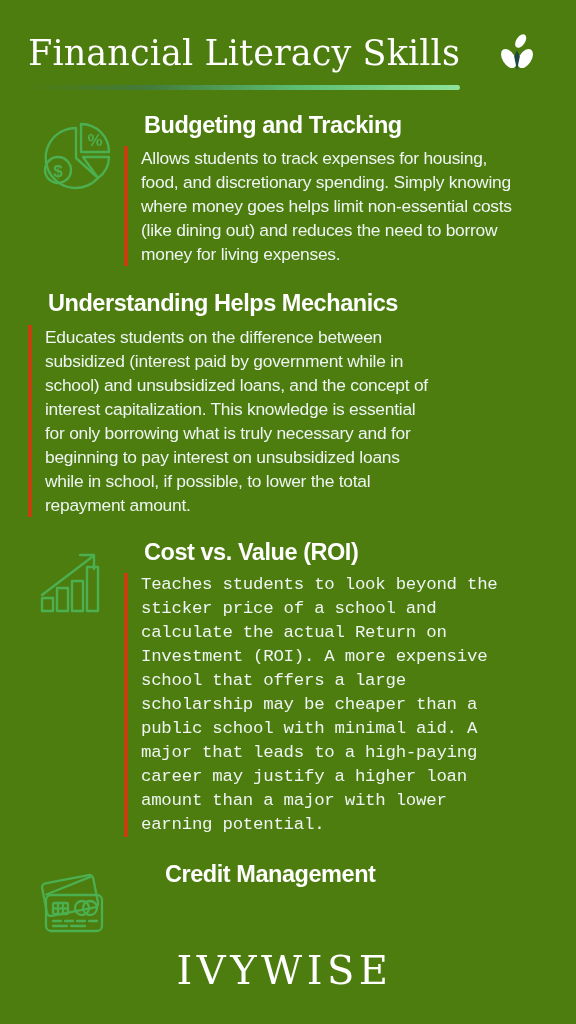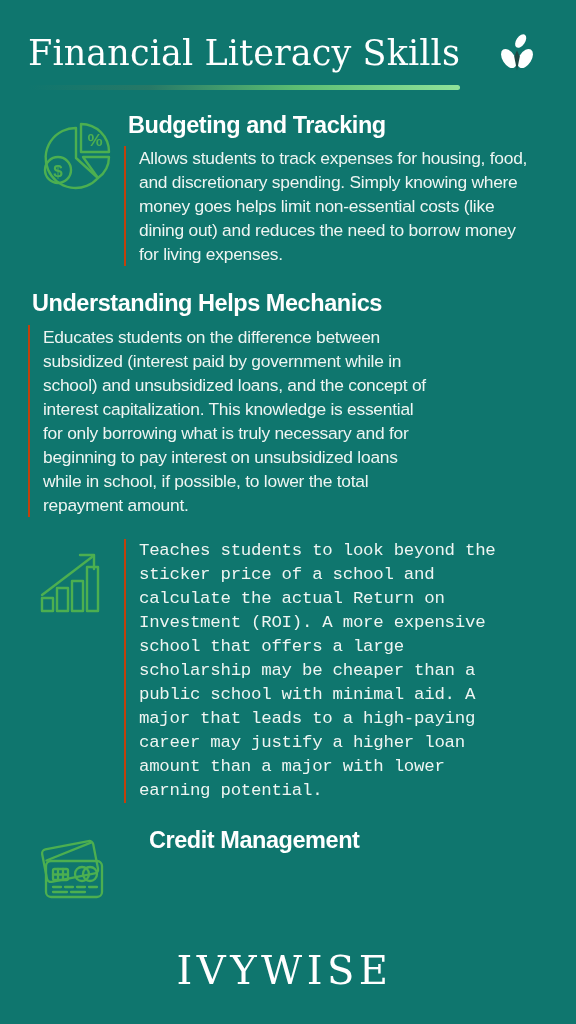--- a/index.html
+++ b/index.html
@@ -9,21 +9,21 @@
     height: 1024px;
     background: #1d4742;
     font-family: "Liberation Sans", sans-serif;
     overflow: hidden;
   }
 
   .page {
     position: relative;
     width: 576px;
     height: 1024px;
-    background: #0f766e;
+    background: #4d7c0f;
     padding: 0 28px;
   }
 
   
   .header {
     position: relative;
     padding-top: 30px;
   }
 
   .header-row {
@@ -91,25 +91,25 @@
     padding-right: 2px;
   }
 
   .section-heading {
     font-size: 23.5px;
     font-weight: 700;
     color: #ffffff;
     letter-spacing: -0.45px;
     line-height: 1.16;
     margin-bottom: 7px;
-    margin-left: 4px;
+    margin-left: 20px;
   }
 
   .section-text {
-    border-left: 2px solid #c2410c;
+    border-left: 4px solid #c2410c;
     padding-left: 13px;
     font-size: 17.4px;
     line-height: 1.38;
     color: #eef5f2;
     letter-spacing: -0.25px;
   }
 
   
   .s1 .section-text { max-width: 404px; }
   .s2 .section-text { max-width: 404px; }
@@ -203,20 +203,21 @@
             <rect x="21" y="45" width="11" height="23"></rect>
             <rect x="36" y="38" width="11" height="30"></rect>
             <rect x="51" y="24" width="11" height="44"></rect>
 
             <path d="M6 52 L56 14"></path>
             <path d="M44 12 L58 12 L58 26"></path>
           </g>
         </svg>
       </div>
       <div class="section-body">
+        <div class="section-heading">Cost vs. Value (ROI)</div>
         <div class="section-text">Teaches students to look beyond the sticker price of a school and calculate the actual Return on Investment (ROI). A more expensive school that offers a large scholarship may be cheaper than a public school with minimal aid. A major that leads to a high-paying career may justify a higher loan amount than a major with lower earning potential.</div>
       </div>
     </div>
 
     <div class="section s4">
       <div class="section-icon">
         <svg width="80" height="80" viewBox="0 0 80 80" aria-hidden="true">
           <g fill="none" stroke="#4caf50" stroke-width="2.3" stroke-linecap="round" stroke-linejoin="round">
 
             <rect x="8" y="14" width="52" height="33" rx="4" transform="rotate(-11 34 30)"></rect>

